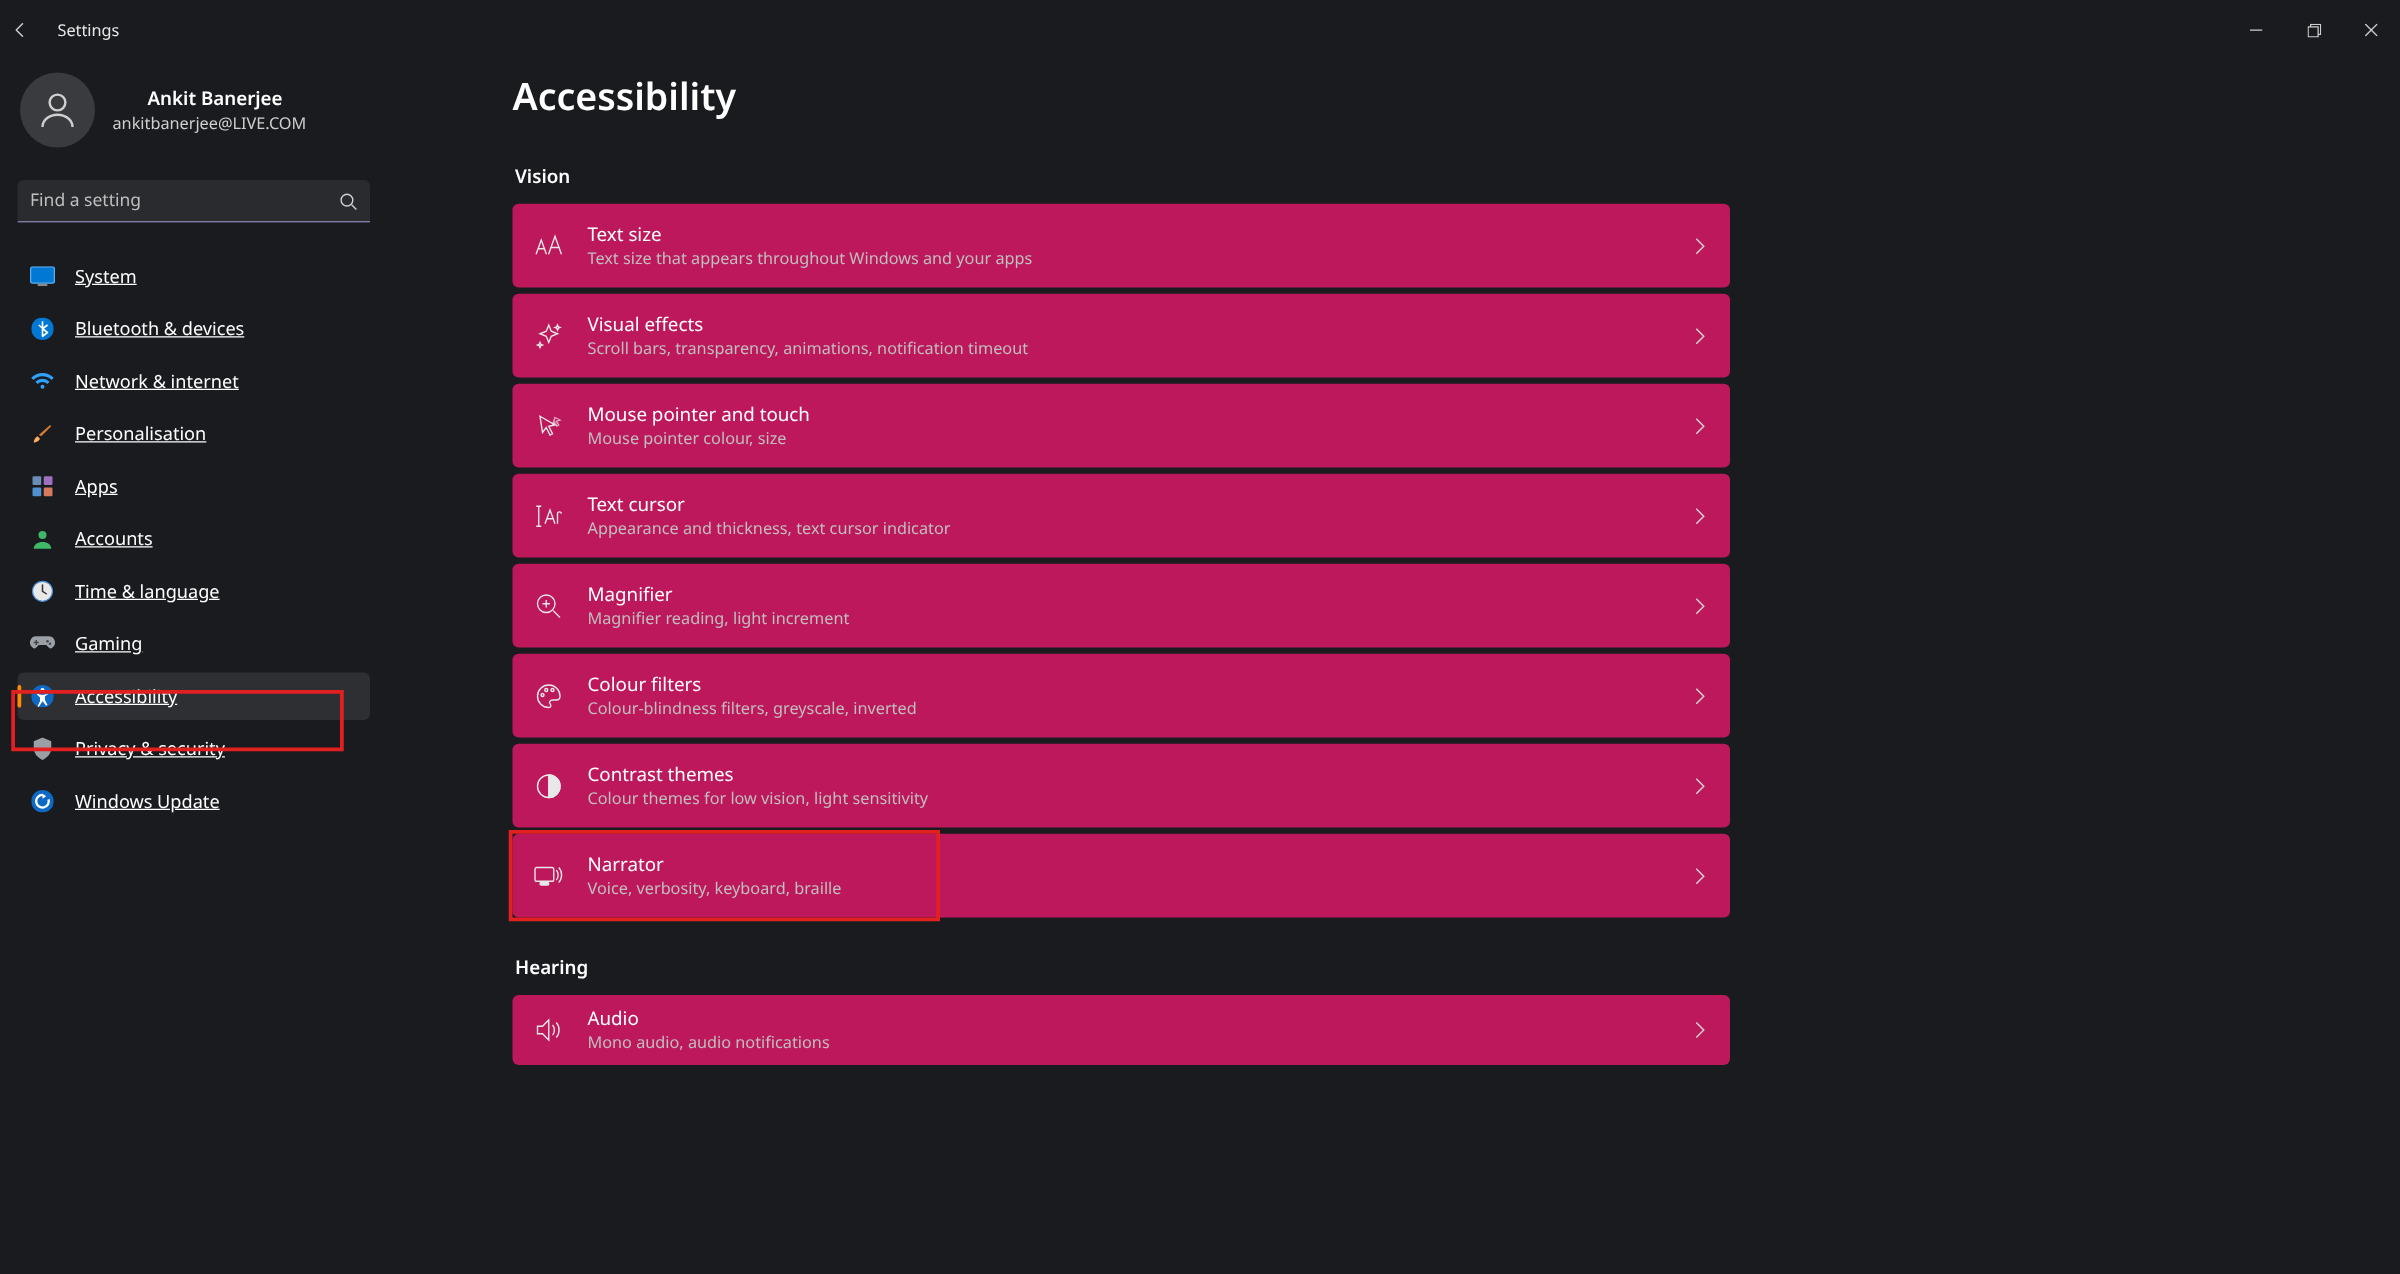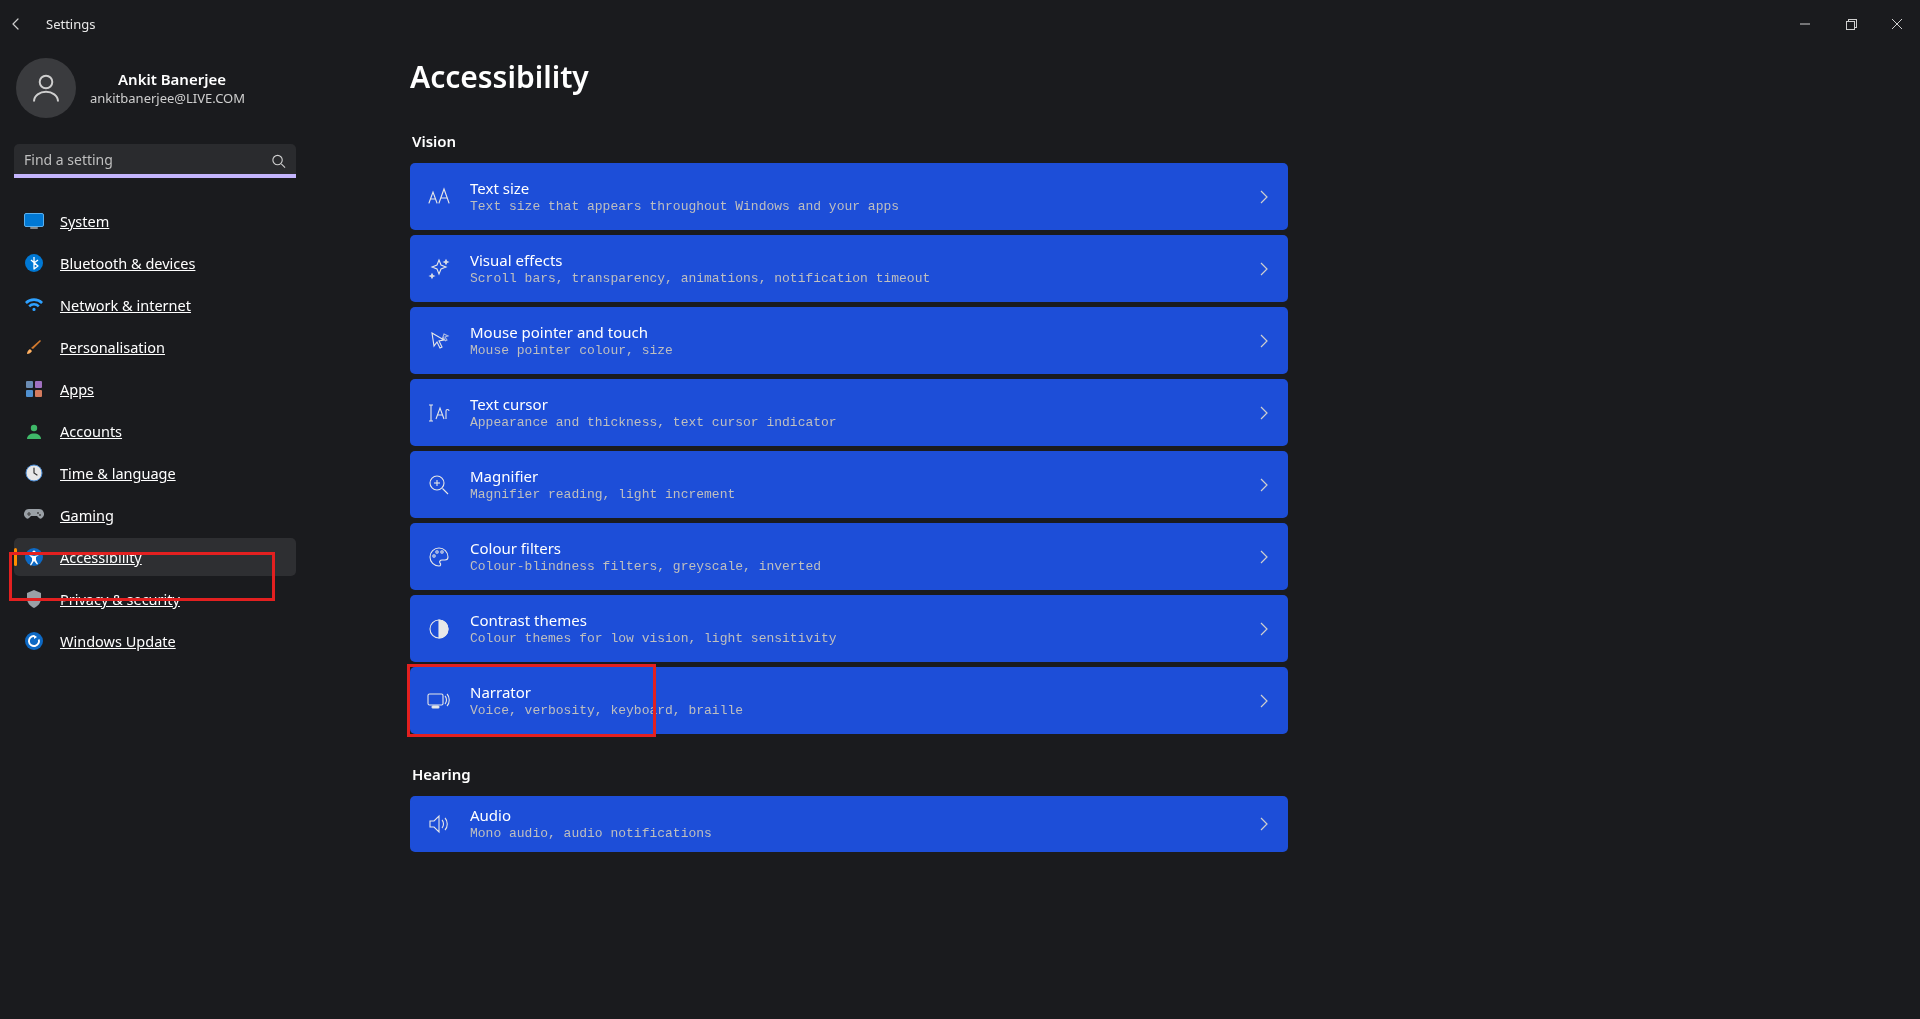--- a/index.html
+++ b/index.html
@@ -62,21 +62,21 @@
 .user-email { font-size: 13px; color: #cfcfcf; }
 
 
 .search-wrap {
   position: relative; margin-bottom: 20px;
 }
 .search-input {
   width: 100%; height: 34px;
   background: #2a2b2e;
   border: none;
-  border-bottom: 4px solid #c4b5fd;
+  border-bottom: 1px solid #c4b5fd;
   border-radius: 5px 5px 0 0;
   color: #fff; font-size: 14px;
   padding: 0 36px 0 10px;
   outline: none;
 }
 .search-input::placeholder { color: #bfbfbf; }
 .search-icon-wrap {
   position: absolute; right: 10px; top: 50%; transform: translateY(-50%);
   color: #cfcfcf; pointer-events: none;
 }
@@ -108,33 +108,33 @@
   border: 3px solid #e32020;
   pointer-events: none;
 }
 
 
 .page-title { font-size: 30px; font-weight: 600; margin-bottom: 34px; }
 .section-title { font-size: 15px; font-weight: 600; margin: 4px 0 12px 2px; color: #ffffff; }
 
 .card-list { display: flex; flex-direction: column; gap: 5px; margin-bottom: 30px; }
 .card {
-  background: #1d4ed8;
+  background: #be185d;
   border-radius: 5px;
   height: 67px;
   display: flex; align-items: center;
   padding: 0 20px 0 16px;
   cursor: pointer;
-  width: 878px;
+  width: 974px;
   position: relative;
 }
 .card-icon { width: 26px; height: 26px; display:flex;align-items:center;justify-content:center;color:#e8e8e8; margin-right: 18px; flex-shrink:0; }
 .card-text { flex: 1; }
 .card-title { font-size: 15px; color: #ffffff; line-height: 1.35; }
-.card-sub { font-size: 13px; color: #bfbfbf; line-height: 1.35; font-family: Liberation Mono, monospace; }
+.card-sub { font-size: 13px; color: #bfbfbf; line-height: 1.35; }
 .card-chevron { color: #cfcfcf; }
 
 svg { display: block; }
 </style>
 </head>
 <body>
 
 <div class="titlebar">
   <div class="titlebar-left">
     <div class="titlebar-back">

